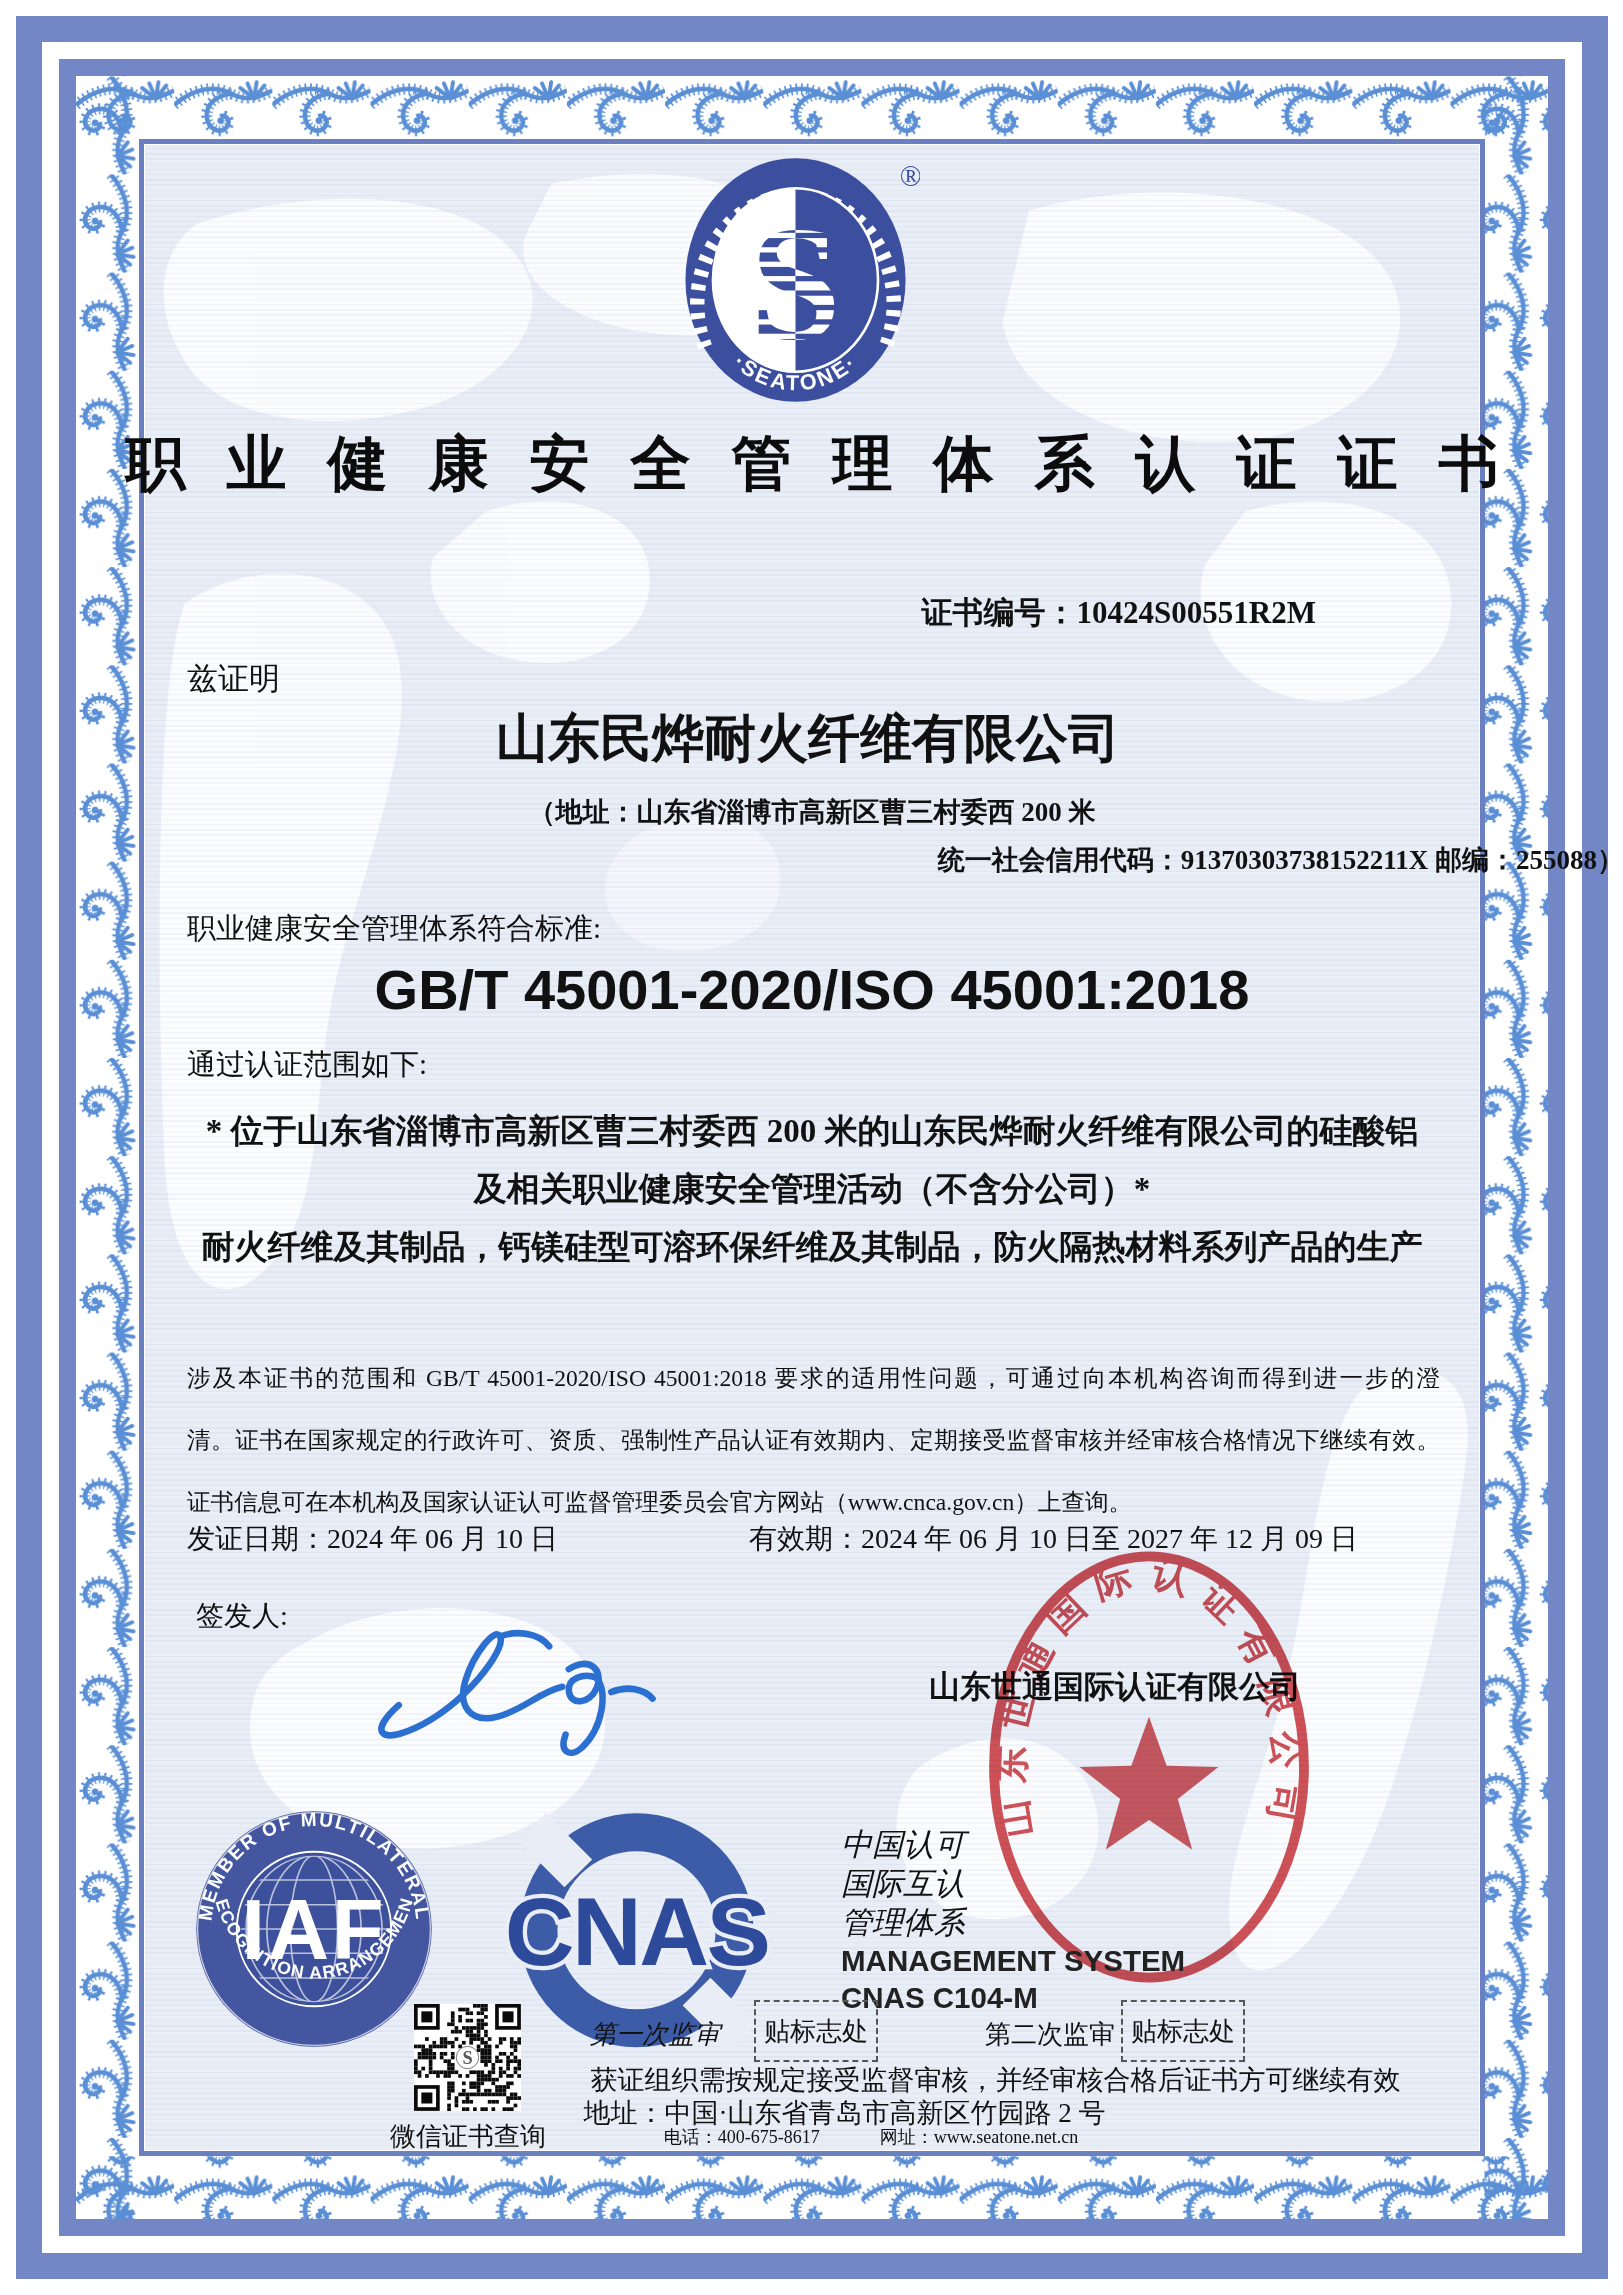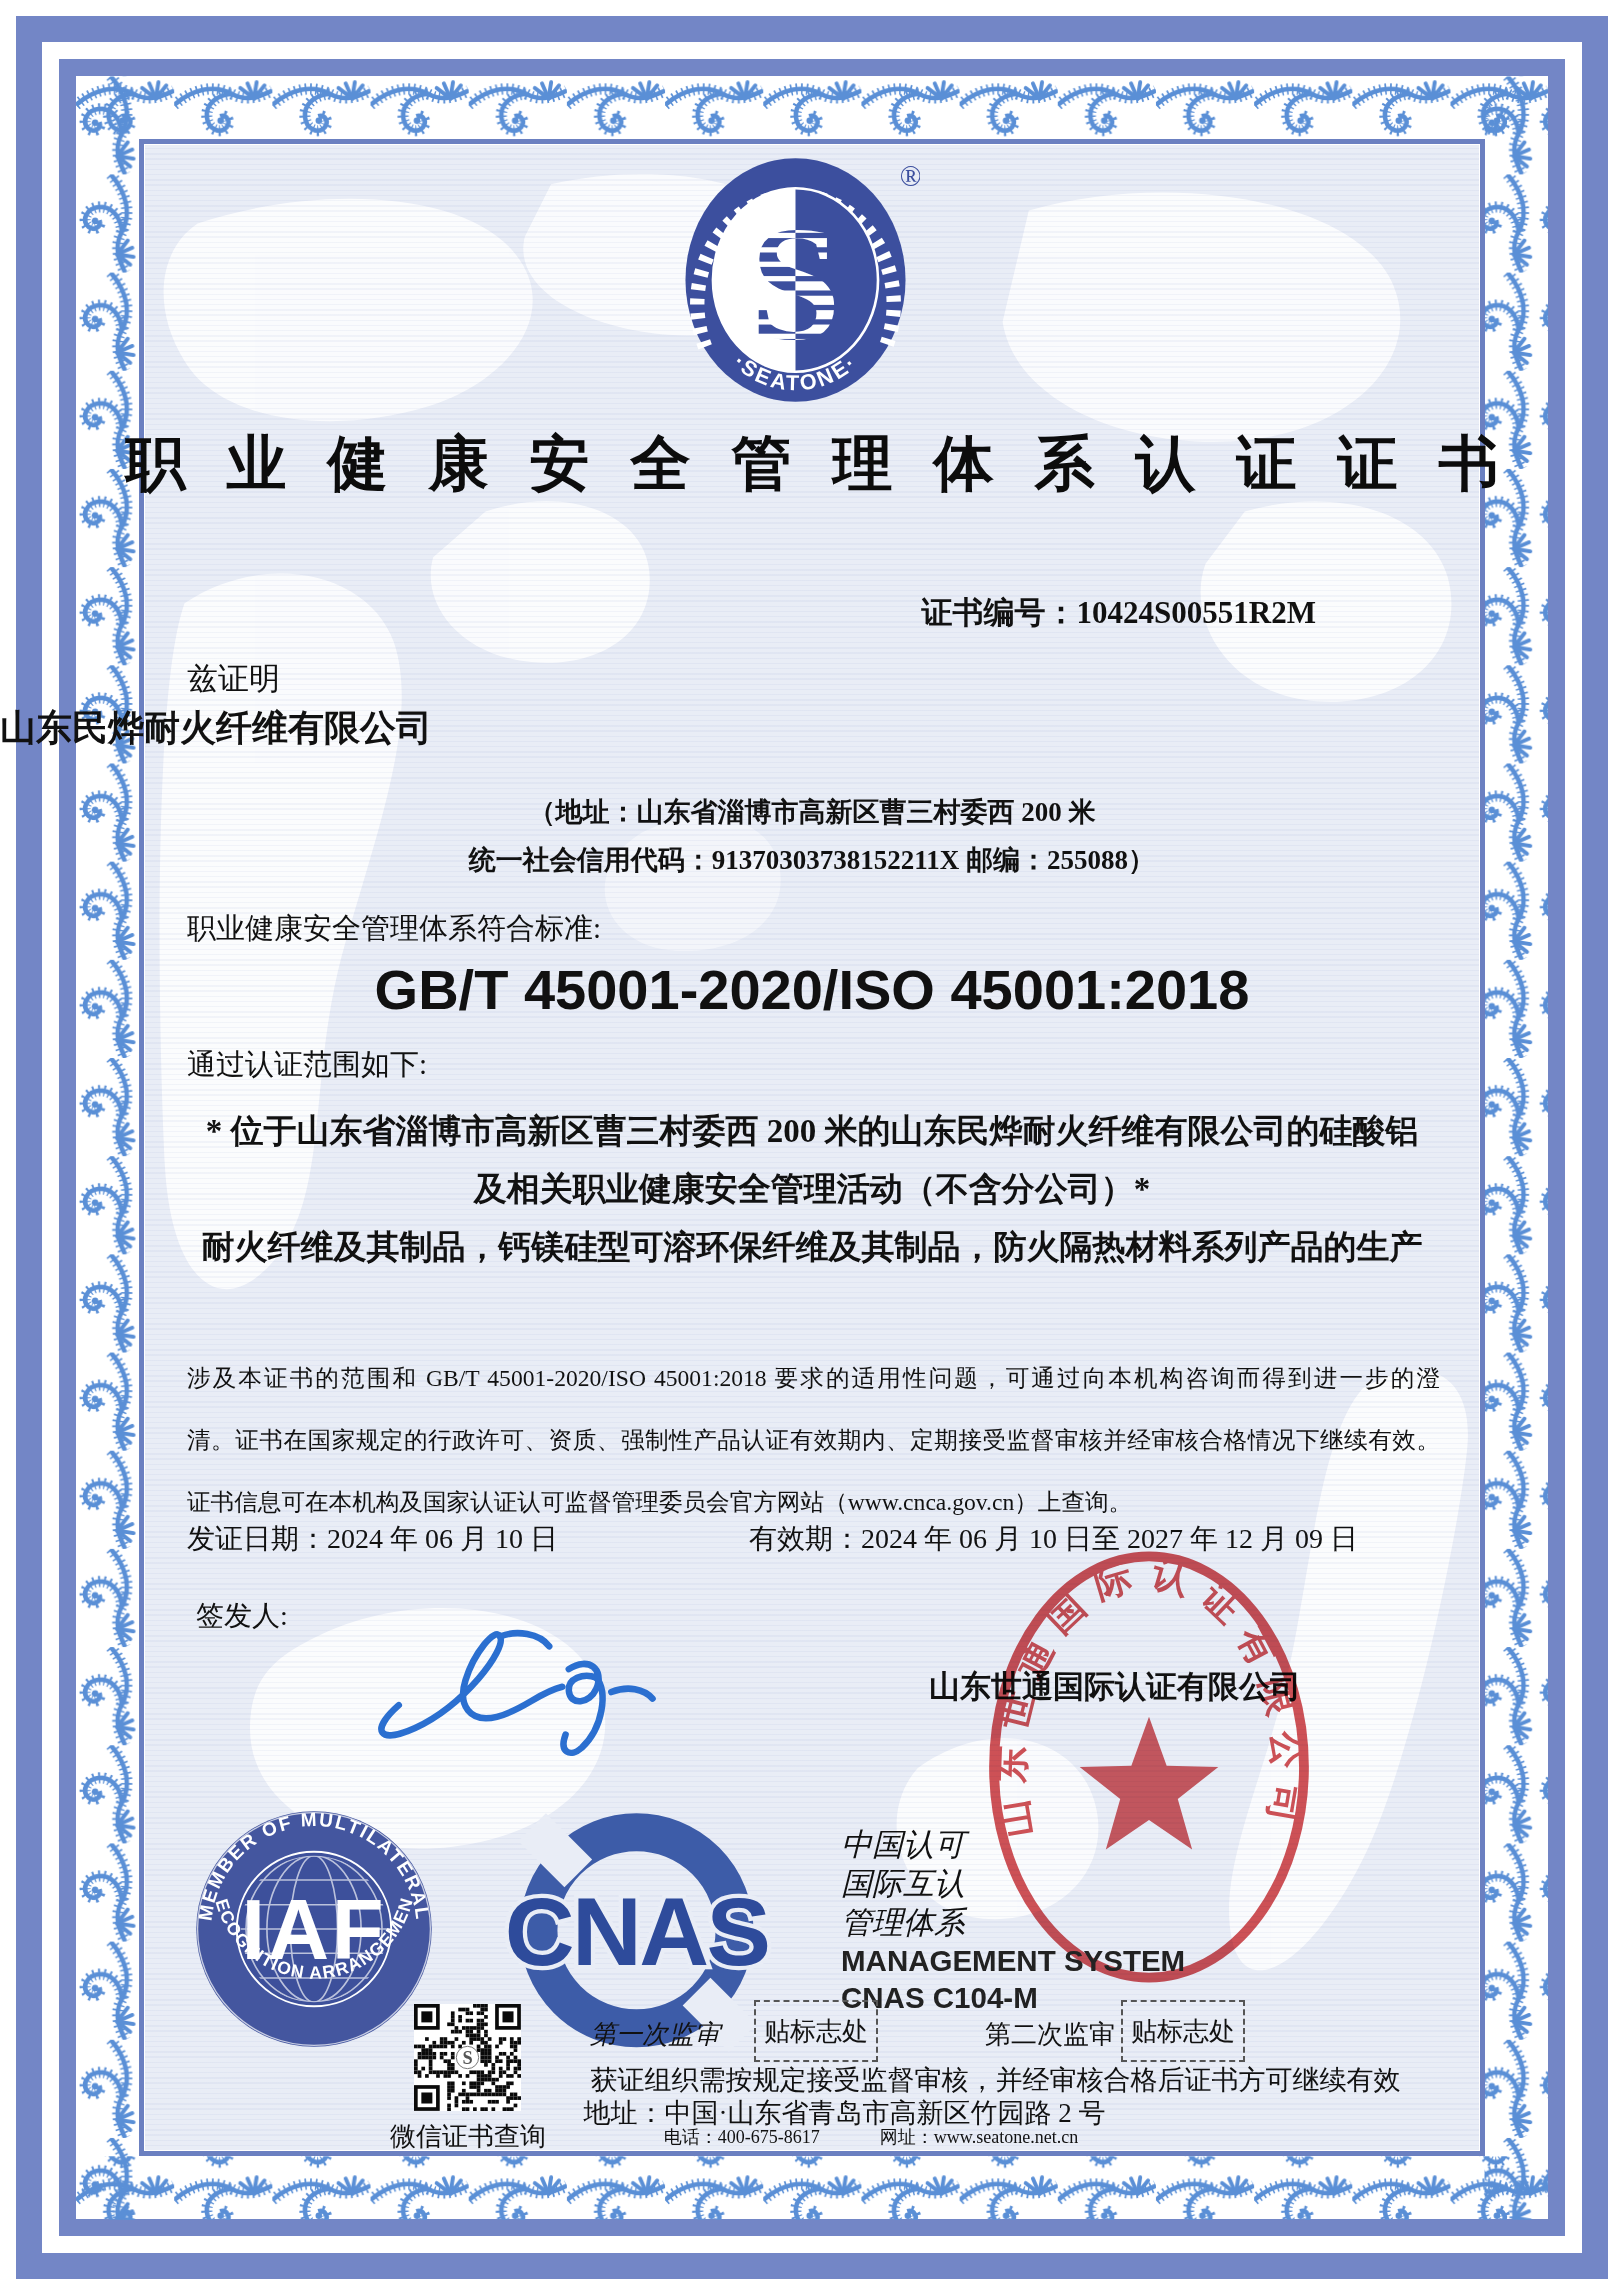--- a/index.html
+++ b/index.html
@@ -19,23 +19,23 @@
     background:repeating-linear-gradient(0deg, rgba(255,255,255,0) 0 3.9px, rgba(108,128,193,0.07) 3.9px 5.2px);}
   #watermark{position:absolute;left:145px;top:145px;}
   
   .abs{position:absolute;}
   .title{
     left:0;right:0;top:424px;text-align:center;font-size:60px;font-weight:bold;color:#0c0c0c;
     letter-spacing:41px;text-indent:41px;white-space:nowrap;
   }
   .cert-no{right:308px;top:592px;font-size:31px;font-weight:bold;white-space:nowrap;}
   .certify-intro{left:187px;top:658px;font-size:31px;}
-  .company{left:0;right:8px;top:704px;font-size:36px;font-weight:bold;}
+  .company{left:0;right:8px;top:704px;text-align:center;font-size:52px;font-weight:bold;}
   .addr1{left:0;right:0;top:794px;text-align:center;font-size:27px;font-weight:bold;}
-  .addr2{left:0;right:0;top:842px;text-align:center;font-size:27px;font-weight:bold;}
+  .addr2{left:0;right:0;top:842px;text-align:right;font-size:27px;font-weight:bold;}
   .std-label{left:187px;top:909px;font-size:29px;}
   .standard{left:0;right:0;top:957px;text-align:center;font-size:56px;font-weight:bold;
     font-family:"Liberation Sans","DejaVu Sans",sans-serif;letter-spacing:0px;}
   .scope-label{left:187px;top:1045px;font-size:29px;}
   .scope{left:170px;right:170px;top:1102px;text-align:center;font-size:33px;font-weight:bold;line-height:58px;}
   .fine-print{left:187px;right:184px;top:1347px;font-size:23.6px;line-height:62px;}
   .fp-just{text-align:justify;text-align-last:justify;}
   .issue-date{left:187px;top:1520px;font-size:28px;white-space:nowrap;}
   .validity{left:749px;top:1520px;font-size:28px;white-space:nowrap;}
   .signer-label{left:196px;top:1597px;font-size:28px;}

